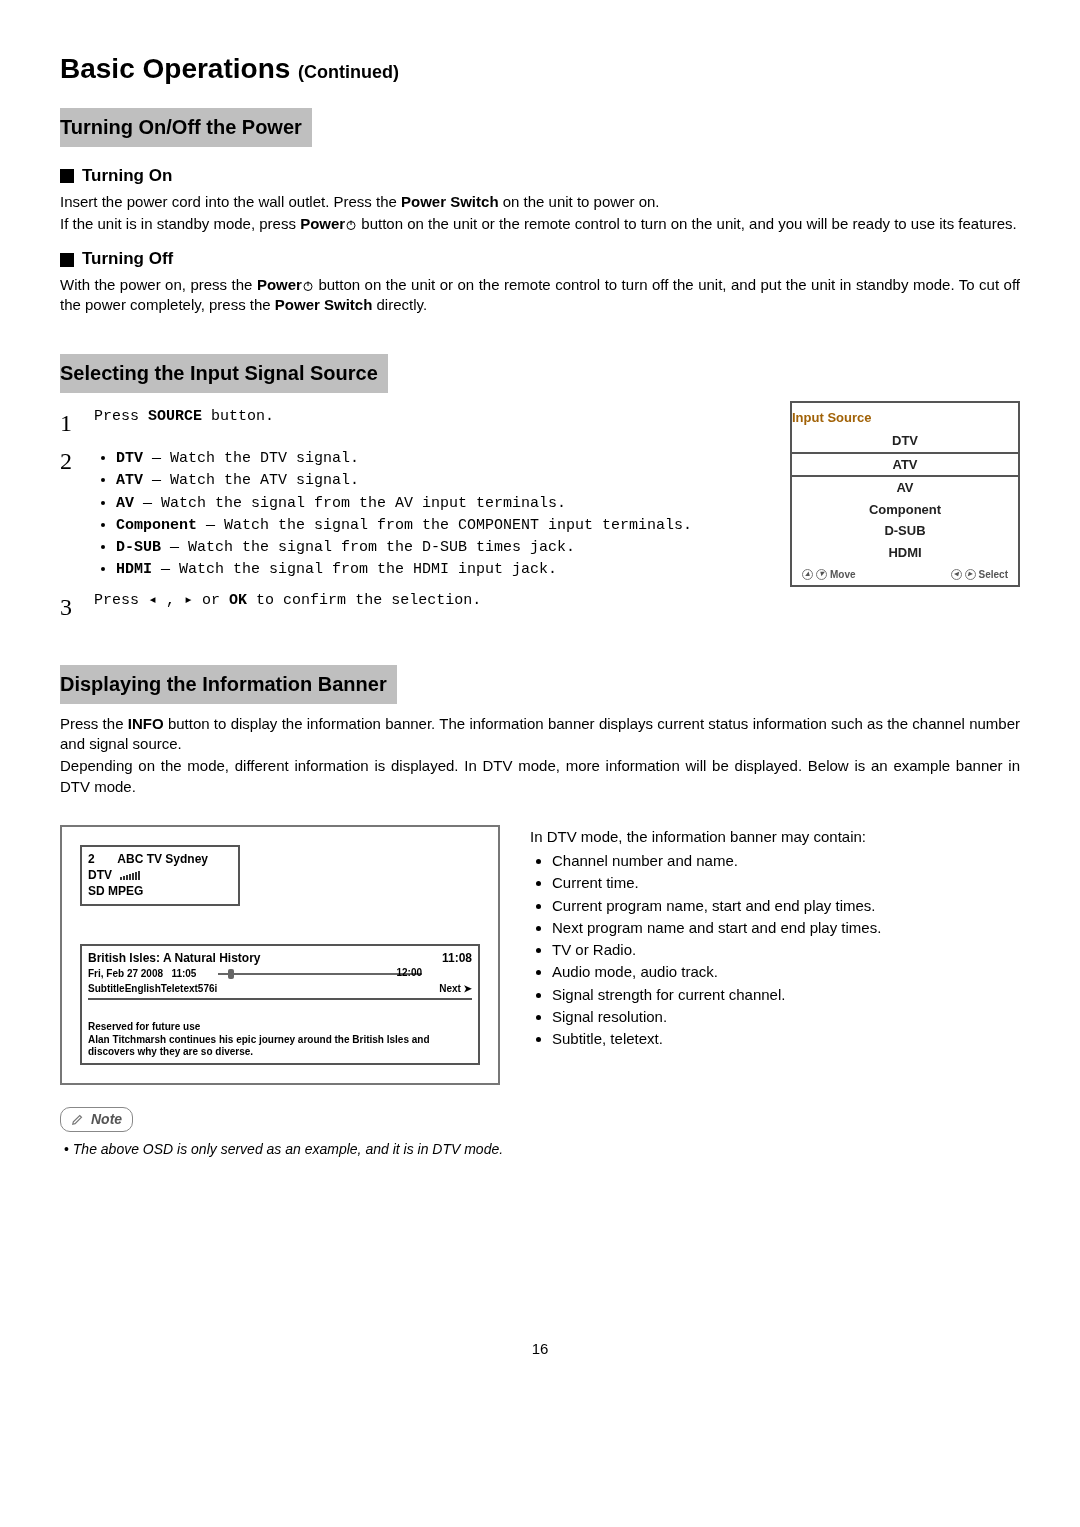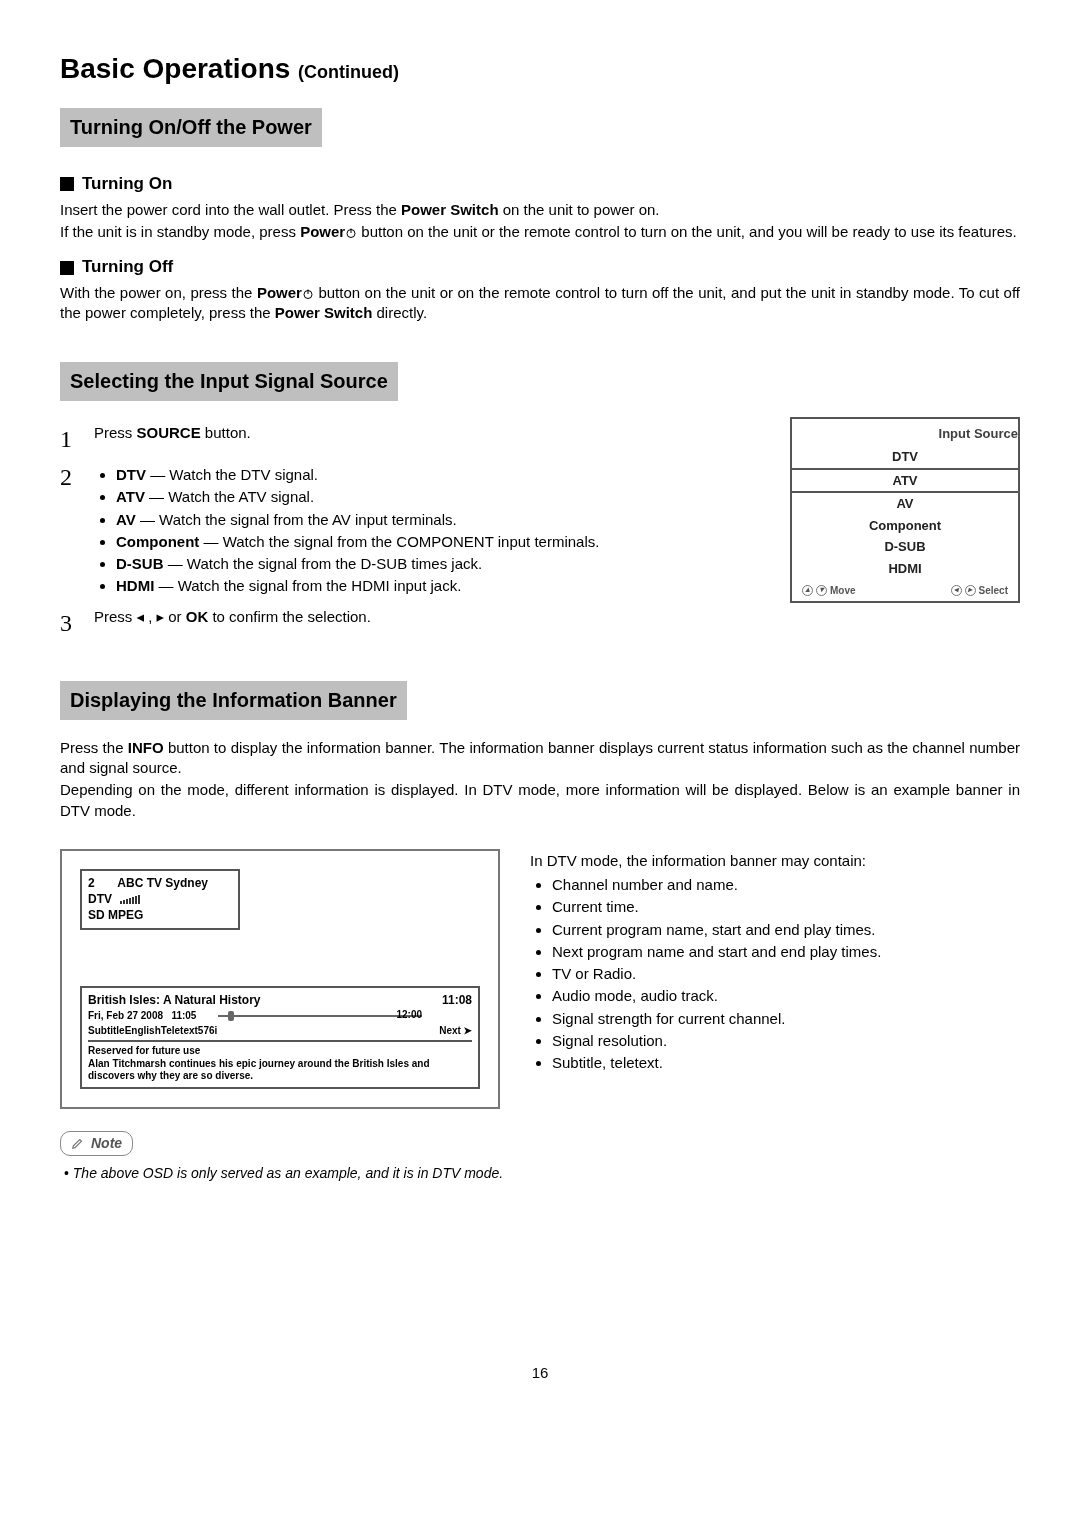--- a/index.html
+++ b/index.html
@@ -11,40 +11,40 @@
     margin: 0 auto;
     padding: 50px 60px 40px 60px;
     font-size: 16px;
     line-height: 1.35;
   }
   h1 { font-size: 28px; font-weight: 700; margin-bottom: 14px; letter-spacing: 0em; }
   h1 .cont { font-size: 18px; font-weight: 700; }
   .section-band {
     display: inline-block;
     background: #bfbfbf;
-    padding: 6px 10px 6px 10px;
+    padding: 6px 10px 6px 0;
     font-size: 20px;
     font-weight: 700;
-    margin: 6px 0 16px 0;
+    margin: 6px 0 8px 0;
   }
   .sub-with-square { font-size: 17px; font-weight: 700; margin: 10px 0 4px 0; display: flex; align-items: center; gap: 8px; }
   .square { width: 14px; height: 14px; background: #000; display: inline-block; }
   p { font-size: 15px; margin: 2px 0; text-align: justify; }
   strong { font-weight: 700; }
   .step-row { display: flex; gap: 18px; margin: 6px 0; }
   .step-num { font-size: 24px; font-weight: 400; font-family: Georgia, serif; min-width: 16px; }
-  .step-body { flex: 1; font-size: 15px; }
+  .step-body { flex: 1; font-size: 15px; font-family: Liberation Mono, monospace; }
   ul.bullets { list-style: disc; padding-left: 22px; margin: 4px 0; }
   ul.bullets li { font-size: 15px; margin: 2px 0; }
   .two-col { display: flex; gap: 30px; align-items: flex-start; }
   .left-col { flex: 1; }
   .right-col { width: 230px; }
   
   .osd-box { border: 2px solid #555; font-size: 13px; }
-  .osd-title { text-align: right; font-weight: 700; padding: 6px 0 4px 0; color: #404040; }
+  .osd-title { text-align: left; font-weight: 700; padding: 6px 0 4px 0; color: #a16207; }
   .osd-item { text-align: center; font-weight: 700; padding: 2px 0; color: #222; }
   .osd-sel { border-top: 2px solid #555; border-bottom: 2px solid #555; }
   .osd-footer { display: flex; justify-content: space-between; padding: 4px 10px; font-size: 10px; font-weight: 700; color: #555; }
   .osd-footer span { display: inline-flex; align-items: center; gap: 3px; }
   .circ { display: inline-flex; align-items: center; justify-content: center; border: 1px solid #777; border-radius: 50%; width: 11px; height: 11px; font-size: 8px; }
   
   .banner-frame { border: 2px solid #777; width: 440px; height: 260px; padding: 18px; position: relative; display: flex; flex-direction: column; justify-content: space-between; }
   .banner-top { border: 2px solid #555; width: 160px; padding: 4px 6px; font-size: 12px; font-weight: 700; line-height: 1.35; }
   .banner-top .row { display: flex; align-items: center; gap: 8px; }
   .signal-bars { display: inline-flex; gap: 1px; align-items: flex-end; }
@@ -55,21 +55,21 @@
   .signal-bars i:nth-child(4){height:6px}
   .signal-bars i:nth-child(5){height:7px}
   .signal-bars i:nth-child(6){height:8px}
   .signal-bars i:nth-child(7){height:9px}
   .banner-bottom { border: 2px solid #555; padding: 4px 6px; font-size: 11px; font-weight: 700; }
   .banner-bottom .line1 { display: flex; justify-content: space-between; font-size: 12px; }
   .banner-bottom .timeline { position: relative; height: 12px; margin: 2px 0; }
   .banner-bottom .timeline .track { position: absolute; left: 130px; right: 50px; top: 5px; height: 2px; background: #666; }
   .banner-bottom .timeline .marker { position: absolute; left: 140px; top: 1px; width: 6px; height: 10px; background: #666; border-radius: 2px; }
   .banner-bottom .labels { display: flex; gap: 0; font-size: 10px; }
-  .banner-bottom .desc { border-top: 2px solid #555; margin-top: 3px; padding-top: 3px; font-size: 10px; line-height: 1.25; }
+  .banner-bottom .desc { border-top: 2px solid #555; margin-top: 3px; padding-top: 21px; font-size: 10px; line-height: 1.25; }
   .banner-bottom .next { text-align: right; font-size: 10px; padding-left: 8px; }
   .float-date { position: absolute; left: 32px; font-size: 10px; font-weight: 700; }
   
   .note-label { display: inline-flex; align-items: center; gap: 6px; border: 1px solid #888; border-radius: 10px; padding: 2px 10px; font-style: italic; font-weight: 700; color: #555; margin-top: 22px; font-size: 14px; }
   .note-label svg { width: 14px; height: 14px; }
   ul.notes { list-style: none; padding-left: 4px; margin-top: 8px; }
   ul.notes li { font-style: italic; font-size: 14px; }
   ul.notes li::before { content: "• "; font-style: normal; }
   .page-num { text-align: center; font-size: 15px; margin-top: 180px; }
   

